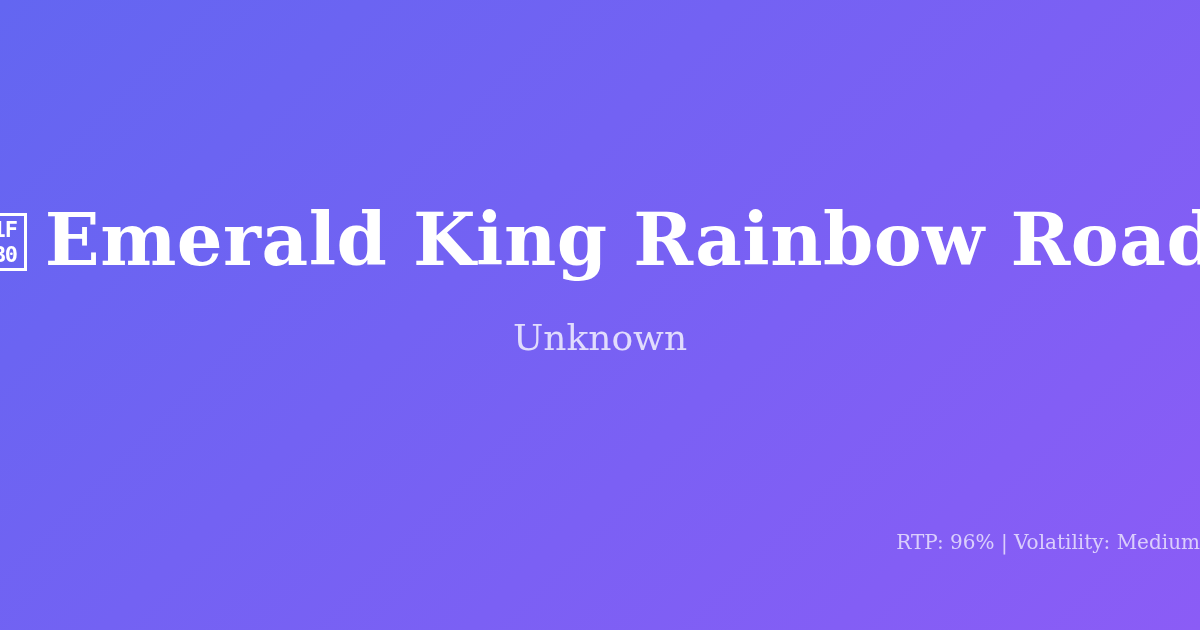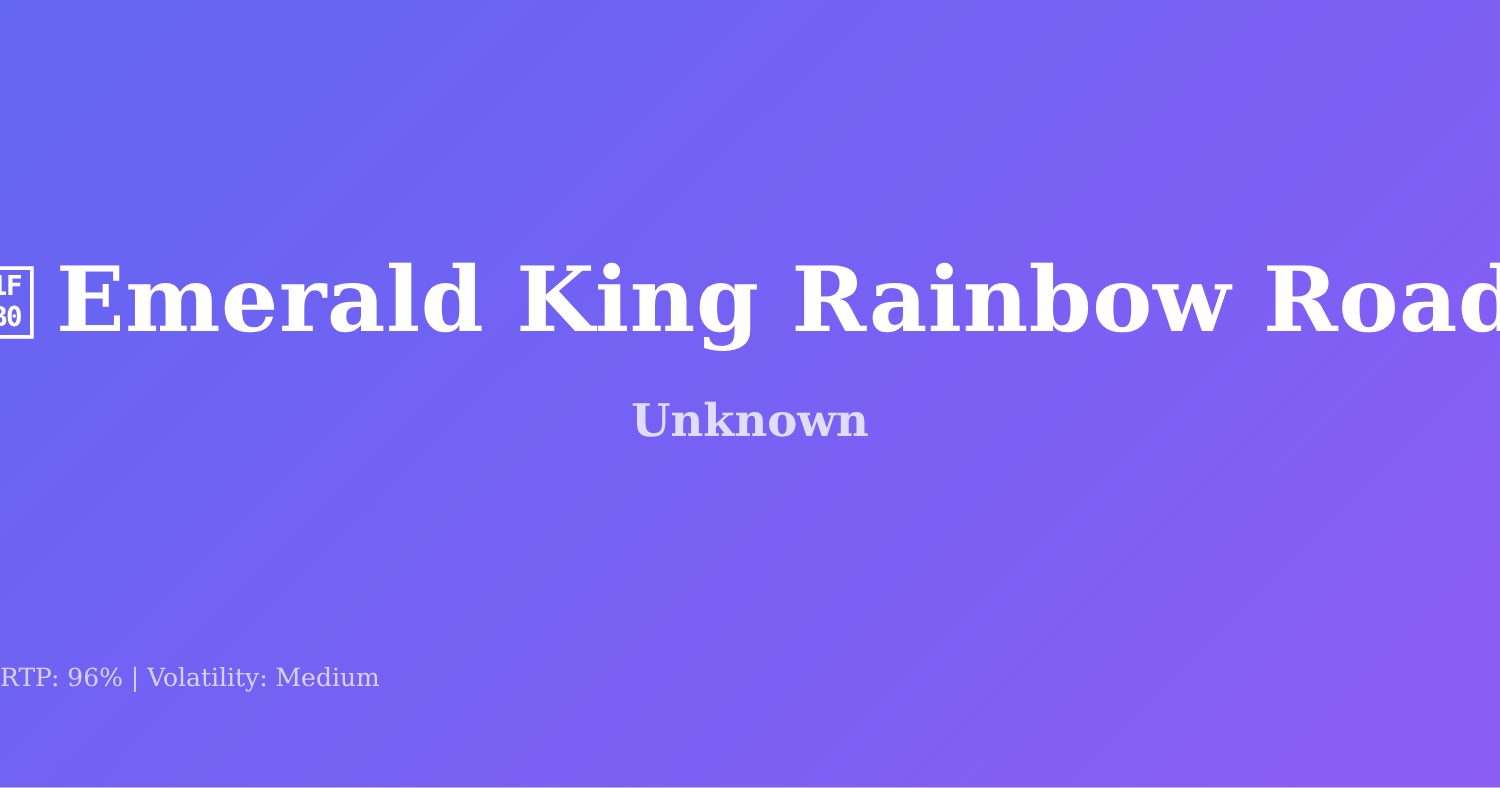--- a/index.html
+++ b/index.html
@@ -81,34 +81,34 @@
     line-height: 24px;
     color: #ffffff;
     letter-spacing: -1px;
   }
   .tofu-hex.row-top    { top: 2px; }
   .tofu-hex.row-bottom { top: 27px; }
 
   #game-subtitle {
     margin: 40px 0 0 0;
     font-size: 36px;
-    font-weight: bold;
+    font-weight: normal;
     line-height: 1.2;
     color: rgba(255, 255, 255, 0.78);
     text-align: right;
     flex: 0 0 auto;
   }
 
   
   #game-meta {
     position: absolute;
     left: 0;
     right: 0;
     top: 528px;
-    text-align: left;
+    text-align: right;
     font-size: 20px;
     line-height: 28px;
     color: rgba(255, 255, 255, 0.70);
     white-space: nowrap;
   }
 </style>
 </head>
 <body>
 
 <div id="og-card">

